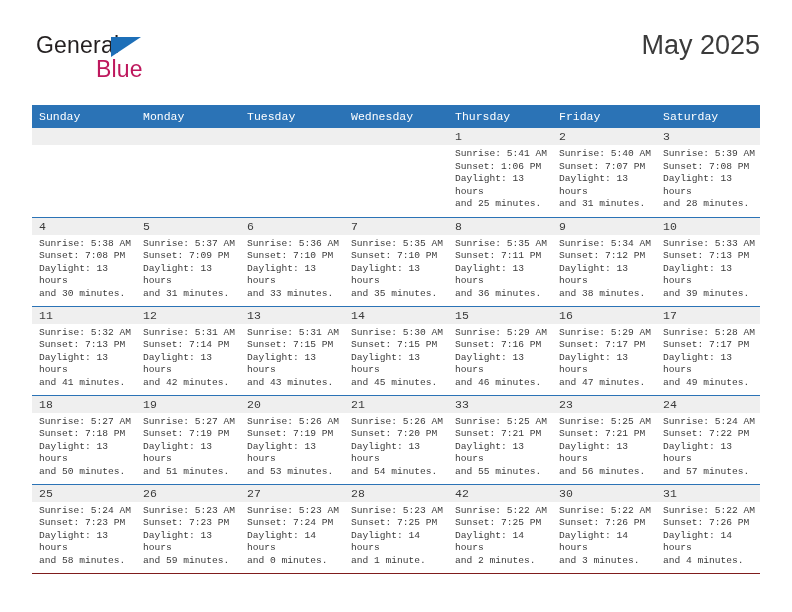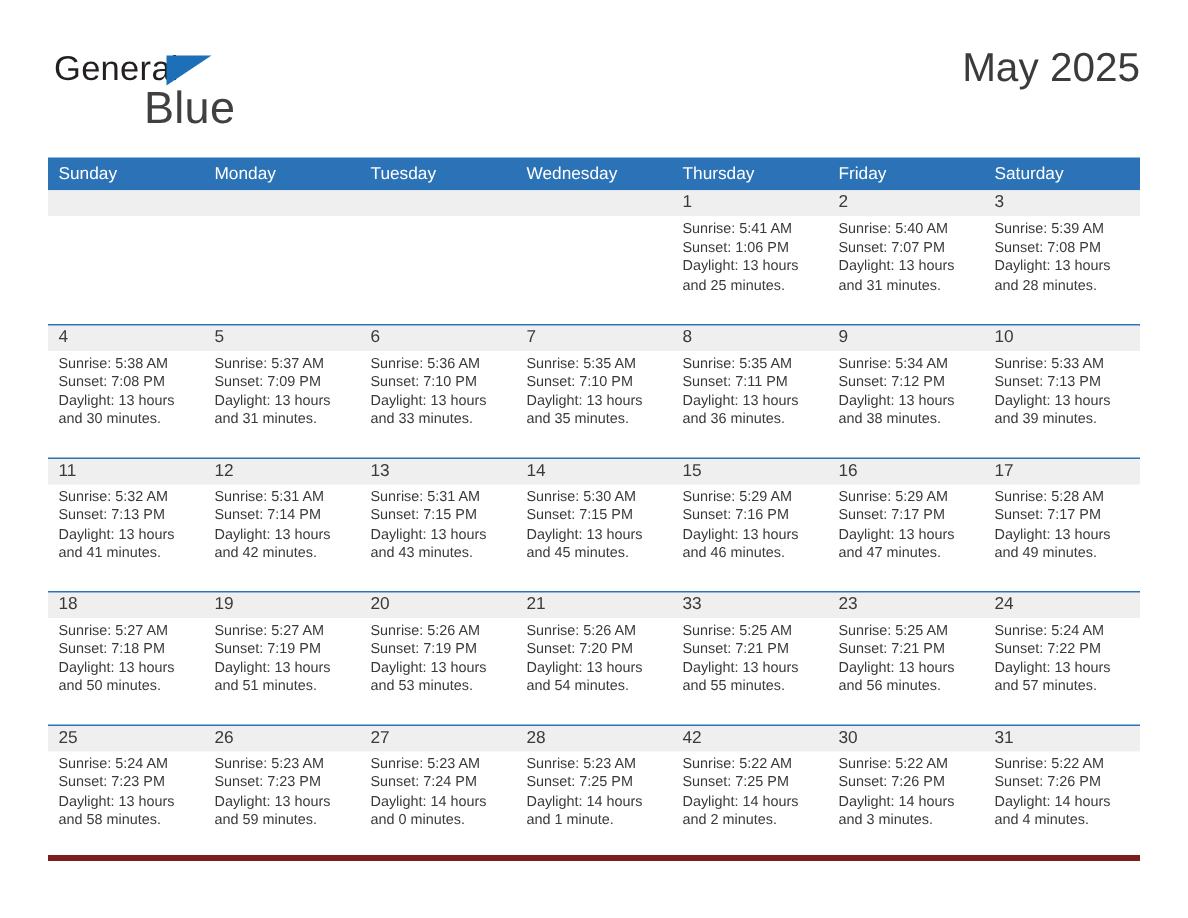--- a/index.html
+++ b/index.html
@@ -54,23 +54,23 @@
     top: 5px;
     width: 0;
     height: 0;
     border-left: 30px solid #1d6fb8;
     border-bottom: 20px solid transparent;
   }
   .logo-blue {
     position: absolute;
     left: 60px;
     top: 24px;
-    font-size: 30px;
+    font-size: 23px;
     letter-spacing: .2px;
-    color: #404040;
+    color: #be185d;
     text-align: center;
   }
 
   .title-block {
     position: absolute;
     right: 0;
     top: 0;
     text-align: center;
   }
   .cal-title {
@@ -89,20 +89,21 @@
   }
 
   
   .calendar {
     position: absolute;
     left: 32px;
     top: 105px;
     width: 728px;
     border-collapse: collapse;
     table-layout: fixed;
+    font-family: Liberation Mono, monospace;
   }
 
   .cal-head-row {
     background: #2b73b6;
   }
   .cal-head-row th {
     color: #ffffff;
     font-size: 11.5px;
     font-weight: normal;
     text-align: left;
@@ -116,21 +117,21 @@
     width: 104px;
     height: 89px;
     vertical-align: top;
     padding: 0;
     border: none;
     border-bottom: 1px solid #2b73b6;
     background: #ffffff;
     box-sizing: border-box;
   }
   .week-row:last-child td {
-    border-bottom: 4px solid #7f1d1d;
+    border-bottom: 1px solid #7f1d1d;
   }
 
   .daynum-band {
     background: #efefef;
     height: 17px;
     line-height: 17px;
     padding-left: 7px;
     font-size: 11.5px;
     color: #3a3a3a;
   }

